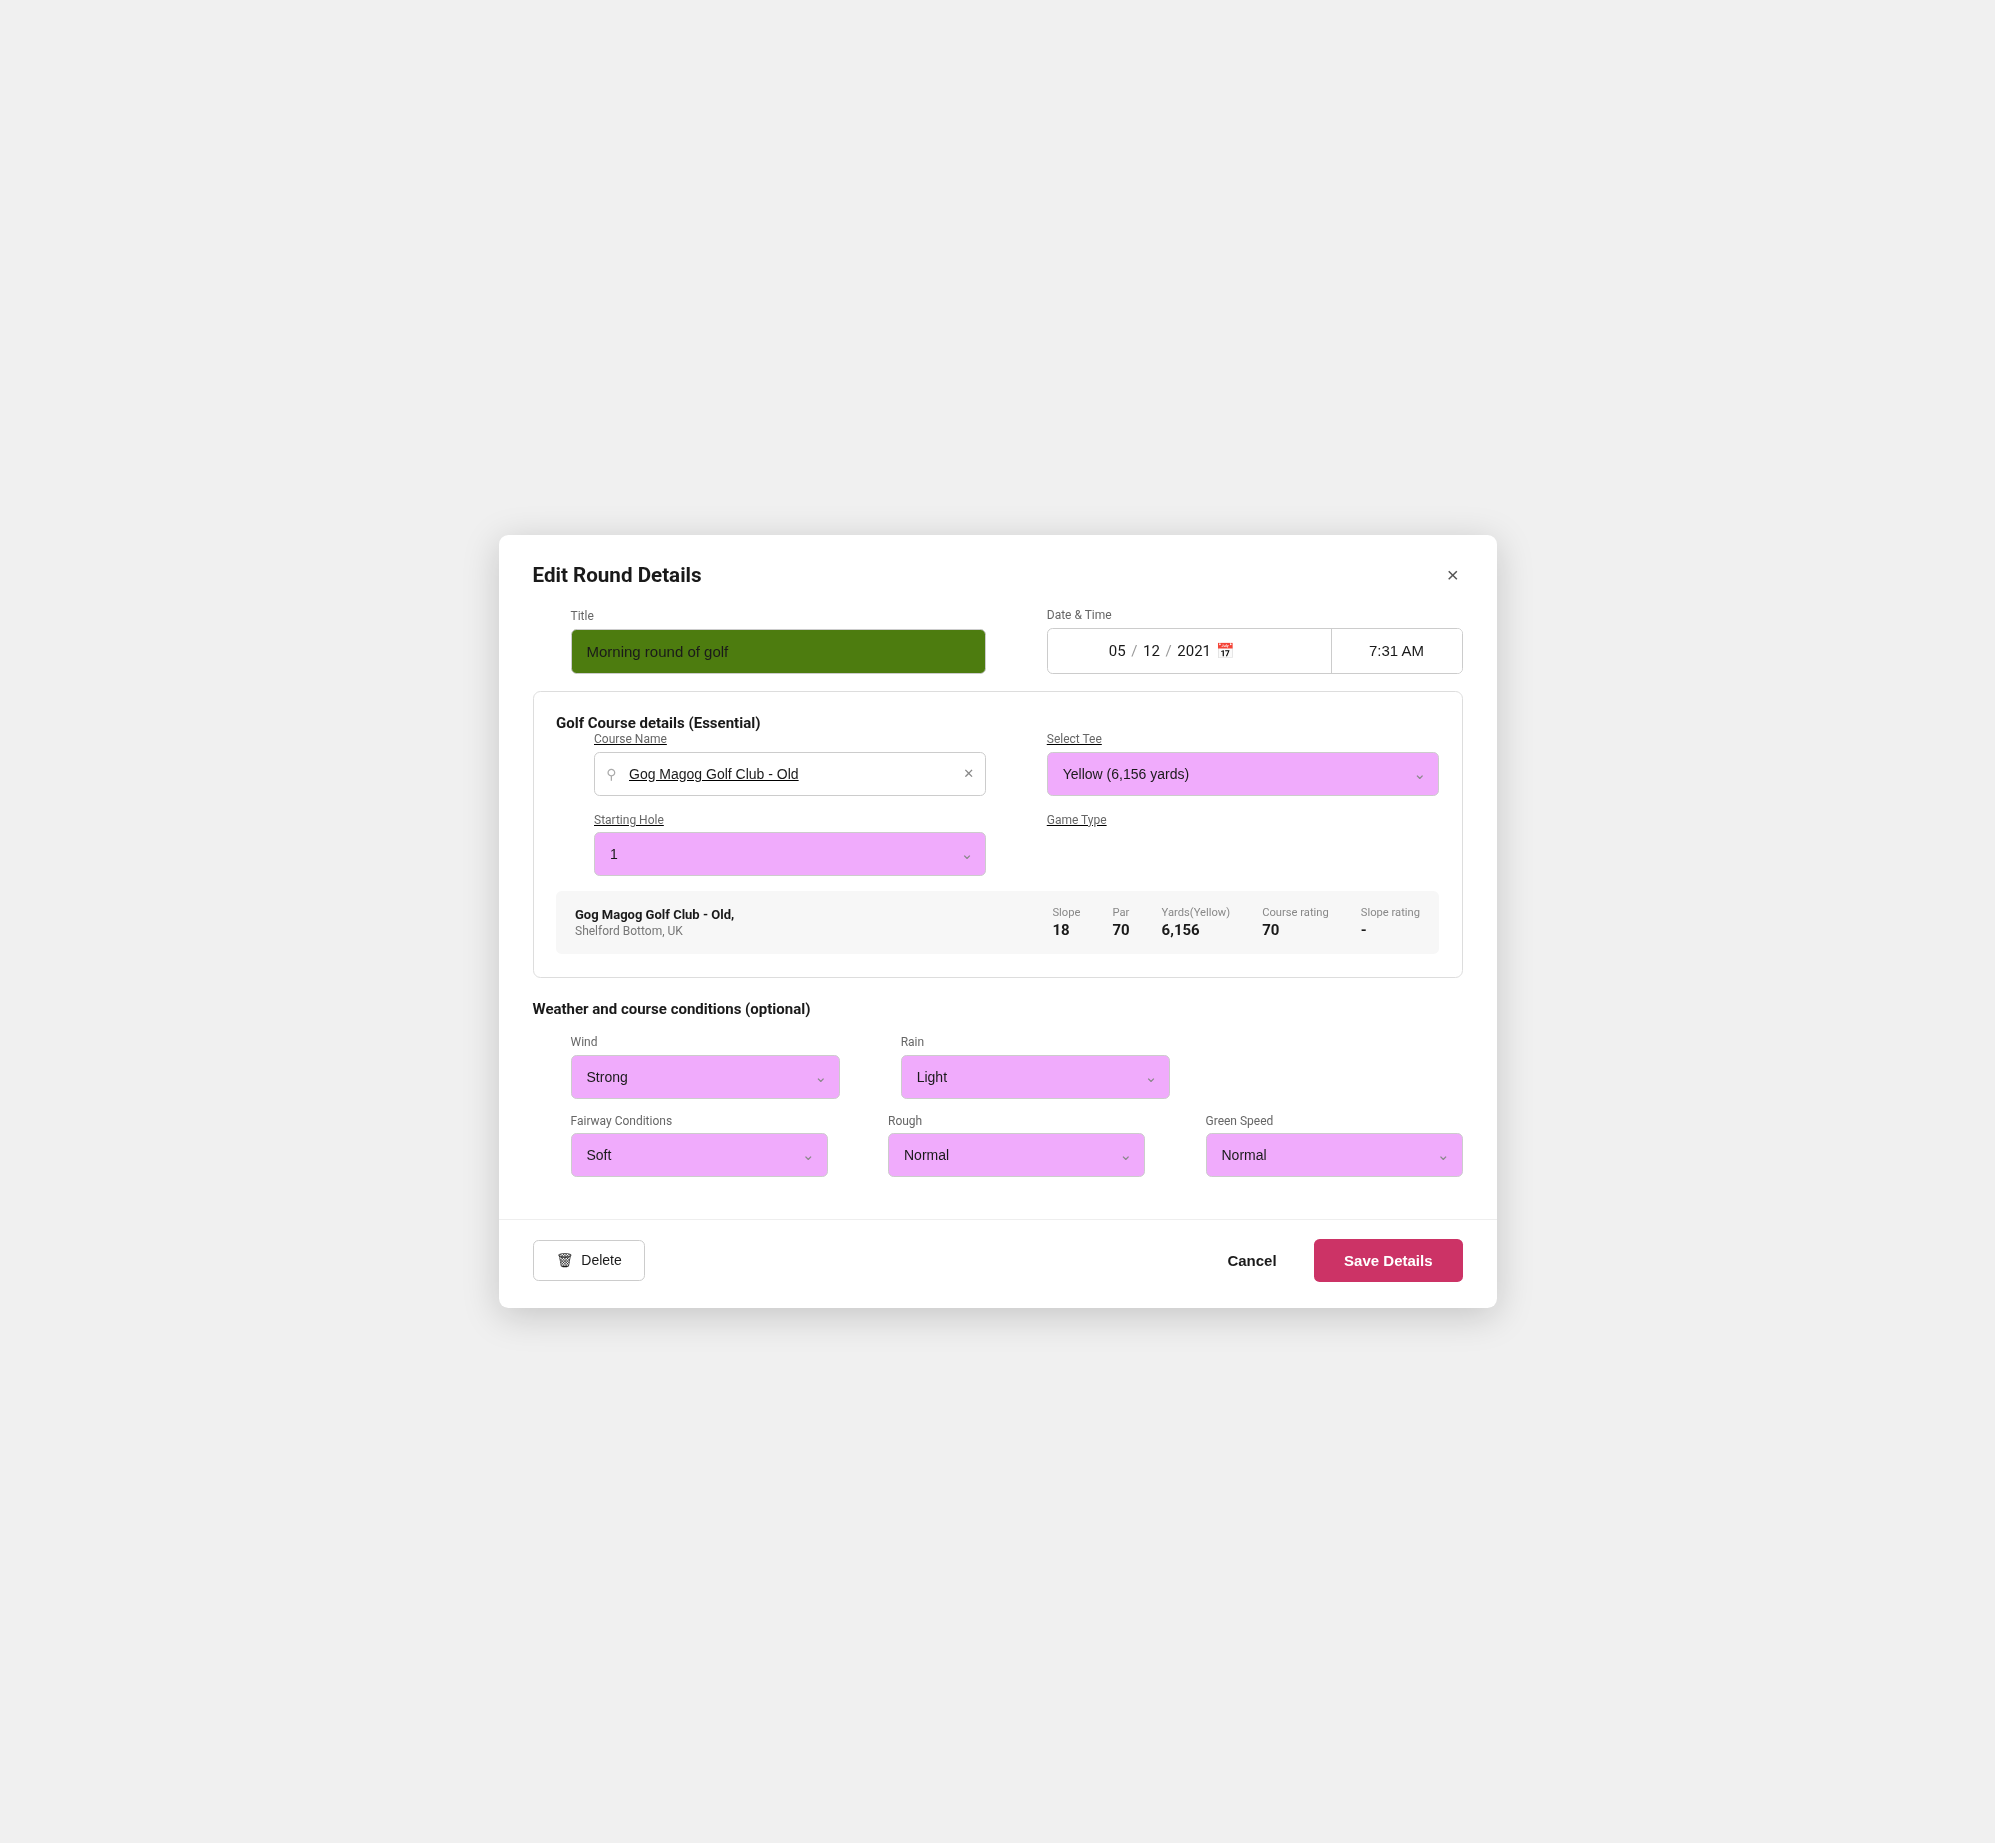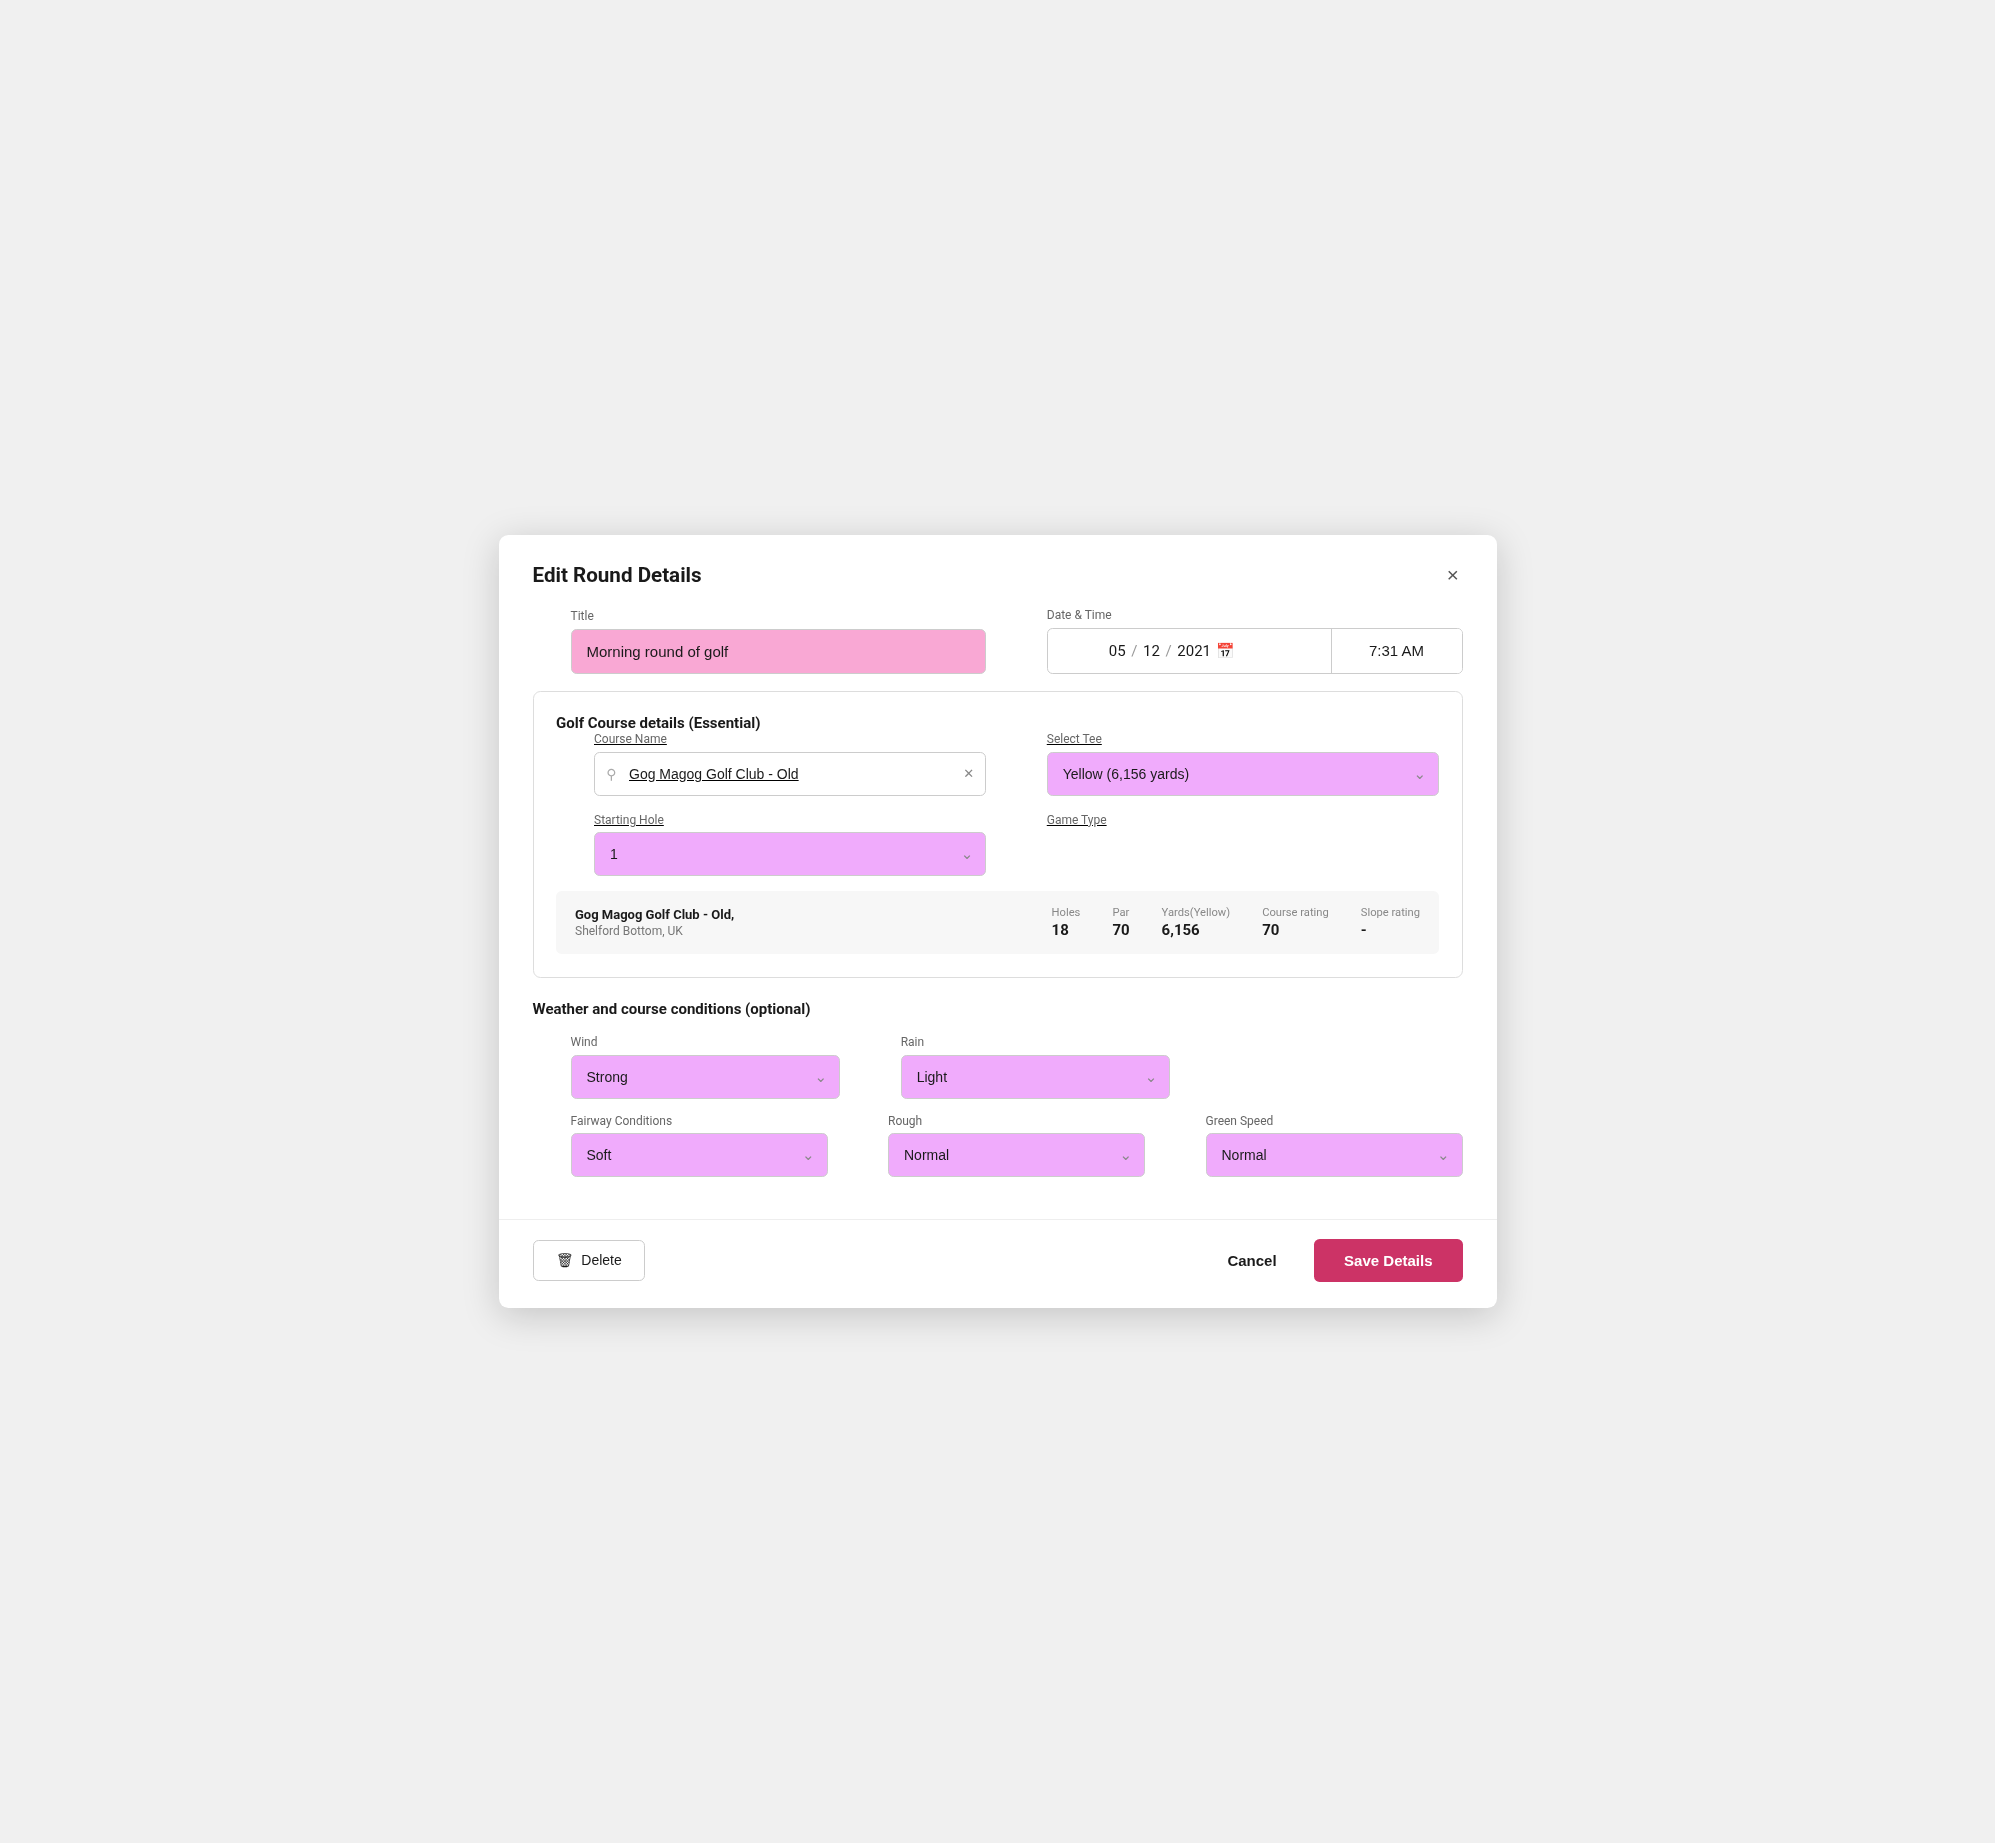--- a/index.html
+++ b/index.html
@@ -68,21 +68,21 @@
       color: #666;
       font-weight: 400;
     }
     .form-input {
       border: 1.4px solid #ccc;
       border-radius: 5.6px;
       padding: 13px 15px;
       font-size: 15px;
       color: #1a1a1a;
       outline: none;
-      background: #f9a8d4;
+      background: #4d7c0f;
       width: 100%;
     }
     .datetime-row {
       display: flex;
       gap: 0;
       border: 1.4px solid #ccc;
       border-radius: 5.6px;
       overflow: hidden;
       padding-left: 46px;
     }
@@ -381,21 +381,21 @@
           <label class="form-label">Game Type</label>
         </div>
       </div>
 
       <div class="course-info-row">
         <div class="course-info-name">
           <div class="name">Gog Magog Golf Club - Old,</div>
           <div class="location">Shelford Bottom, UK</div>
         </div>
         <div class="course-stat">
-          <span class="stat-label">Holes</span>
+          <span class="stat-label">Slope</span>
           <span class="stat-value">18</span>
         </div>
         <div class="course-stat">
           <span class="stat-label">Par</span>
           <span class="stat-value">70</span>
         </div>
         <div class="course-stat">
           <span class="stat-label">Yards(Yellow)</span>
           <span class="stat-value">6,156</span>
         </div>

